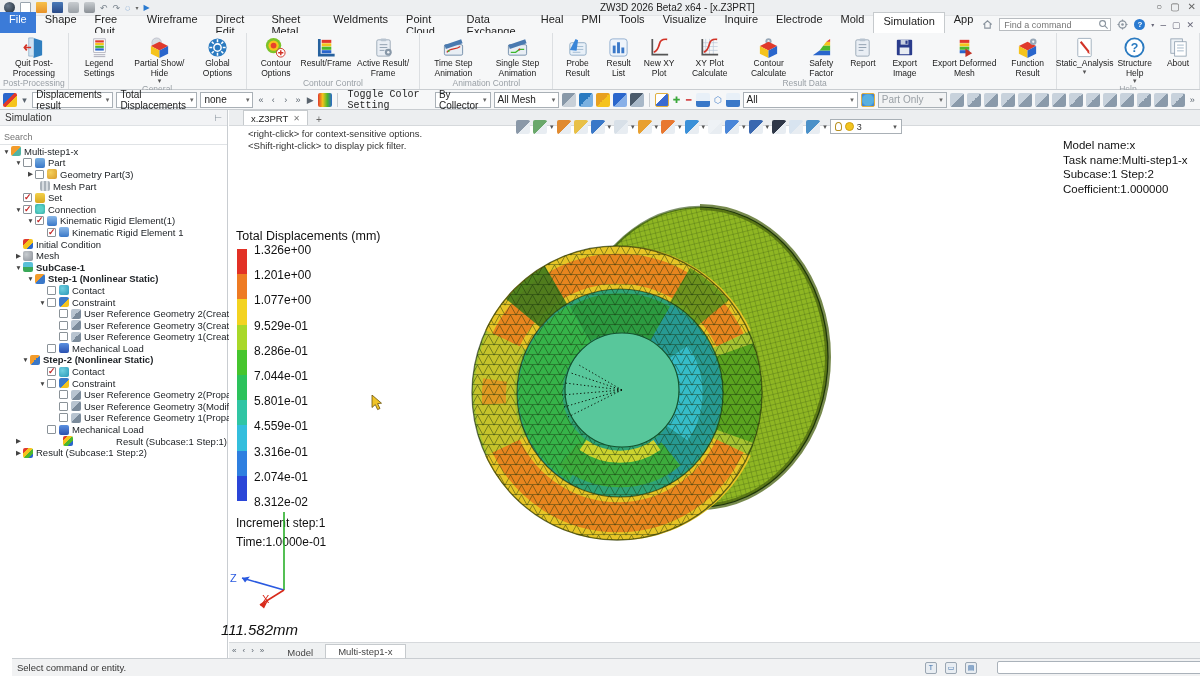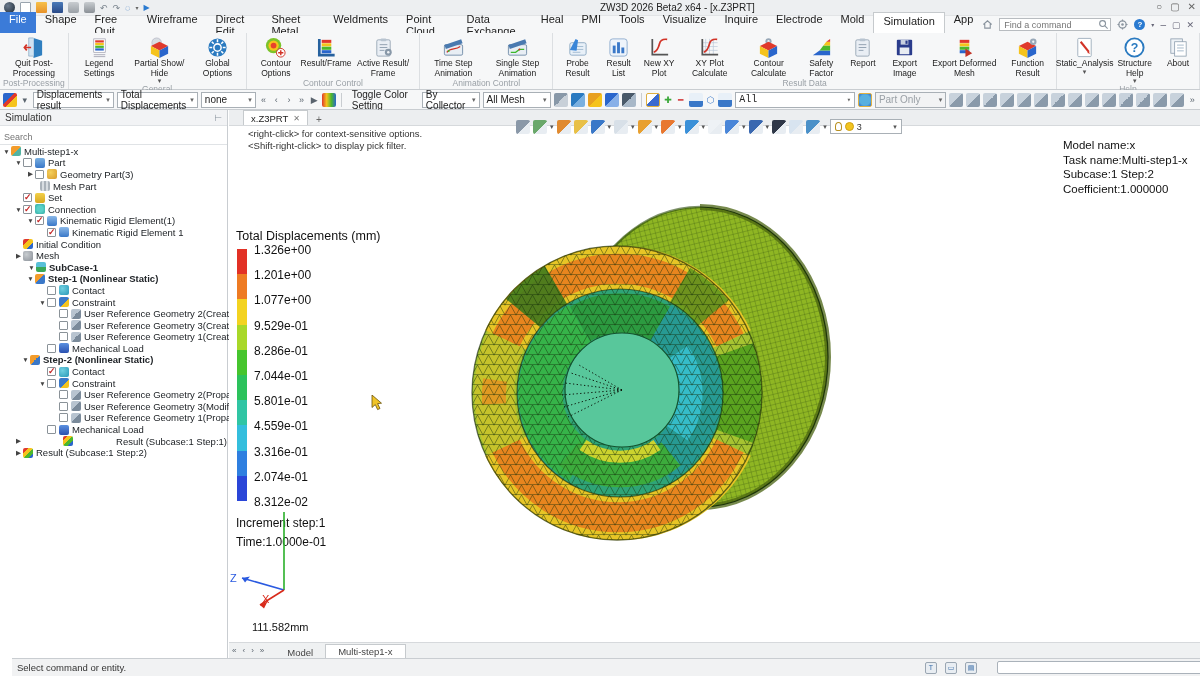--- a/index.html
+++ b/index.html
@@ -35,21 +35,21 @@
   .rgroup-label { height:12px; text-align:center; font-size:8.5px; color:#9aa0a6; line-height:11px; }
 
   
   #toolbar2 { position:absolute; left:0; top:90px; width:1200px; height:20px; background:#f6f7f8; border-bottom:1px solid #c9cdd1; display:flex; align-items:center; gap:3px; padding:0 3px; font-size:10px; }
   .tsel { height:16px; border:1px solid #a9b0b6; background:#fff; display:flex; align-items:center; justify-content:space-between; padding:0 3px; color:#222; }
   .tsel .car { color:#666; font-size:7px; margin-left:4px; }
   .tsel.dis { color:#9aa0a6; background:#f2f3f4; }
   .icon14 { width:14px; height:14px; border-radius:2px; display:inline-block; flex:none; }
   .tglyph { width:14px; height:16px; display:inline-flex; align-items:center; justify-content:center; color:#5a646e; font-size:9px; }
   .tsep { width:1px; height:14px; background:#c9cdd1; margin:0 2px; }
-  .tbtn { height:16px; display:flex; align-items:center; padding:0 5px; color:#222; }
+  .tbtn { height:16px; display:flex; align-items:center; padding:0 5px; color:#222;font-family:Liberation Mono, monospace; }
   .hlbox { background:#fde9a8; border:1px solid #e0b040; border-radius:2px; }
 
   
   #sidebar { position:absolute; left:0; top:110px; width:228px; height:548px; background:#fff; border-right:1px solid #c9cdd1; }
   #sb-head { height:16px; background:#f2f3f5; border-bottom:1px solid #dfe2e5; display:flex; align-items:center; justify-content:space-between; padding:0 5px; font-size:10px; color:#333; }
   #sb-search { width:100%; height:14px; border:none; border-bottom:1px solid #e0e3e6; font-size:9px; padding:0 4px; color:#999; }
   #tree { font-size:9.5px; color:#202428; padding-top:1px; }
   .trow { height:11.6px; display:flex; align-items:center; white-space:nowrap; cursor:default; }
   .tarrow { width:9px; flex:none; font-size:6.5px; color:#444; text-align:center; }
   .tchk { width:9px; height:9px; flex:none; border:1px solid #8a9298; background:#fff; margin-right:3px; position:relative; border-radius:1px; }
@@ -70,21 +70,21 @@
   .bulb { width:7px; height:9px; background:#fff; border:1px solid #b89020; border-radius:50% 50% 30% 30%; }
   .sun { width:9px; height:9px; background:#f2c420; border-radius:50%; border:1px solid #d0a010; }
 
   #legend-title { position:absolute; left:236px; top:229px; font-size:12.5px; color:#111; }
   #legend-bar { position:absolute; left:237px; top:249px; width:10px; }
   .lband { width:10px; }
   #legend-labels { position:absolute; left:254px; top:243px; font-size:12px; color:#111; }
   .llab { position:absolute; left:0; white-space:nowrap; }
   #increment-text { position:absolute; left:236px; top:516px; font-size:12px; color:#111; }
   #time-text { position:absolute; left:236px; top:535px; font-size:12px; color:#111; }
-  #scale-text { position:absolute; left:252px; top:621px; font-size:11px; color:#111; }
+  #scale-text { position:absolute; left:221px; top:621px; font-size:15px; color:#111;font-style:italic; }
   #info-block { position:absolute; left:1063px; top:138px; font-size:11.5px; color:#111; line-height:14.6px; }
 
   #bottom-tabs { position:absolute; left:229px; top:642px; width:971px; height:16px; background:#eff1f2; border-top:1px solid #d6d9dc; display:flex; align-items:center; font-size:9.5px; color:#444; }
   .bnav { padding:0 3px; color:#5a646e; font-size:8px; }
   .btab { padding:1px 12px; }
   .btab.act { background:#fff; border:1px solid #c6cacd; border-bottom:none; height:15px; display:flex; align-items:center; }
 
   
   #statusbar { position:absolute; left:12px; top:658px; width:1200px; height:18px; background:#f1f2f3; border-top:1px solid #c9cdd1; display:flex; align-items:center; font-size:9.5px; color:#333; padding:0 5px; }
   #sb-icons { position:absolute; left:913px; display:flex; gap:8px; }
@@ -430,21 +430,21 @@
       <span class="icon14" style="background: linear-gradient(135deg, rgb(232, 160, 32) 50%, rgb(245, 195, 28) 50%);"></span>
       <span class="icon14" style="background: linear-gradient(135deg, rgb(42, 102, 204) 50%, rgb(136, 176, 232) 50%);"></span>
       <span class="icon14" style="background: linear-gradient(135deg, rgb(74, 90, 106) 50%, rgb(168, 184, 200) 50%);"></span>
       <span class="tsep"></span>
       <span class="icon14 hlbox" style="background: linear-gradient(135deg, rgb(255, 255, 255) 45%, rgb(58, 106, 208) 45%);"></span>
       <span class="tglyph" style="color: rgb(58, 168, 58);">✚</span>
       <span class="tglyph" style="color: rgb(208, 48, 48);">━</span>
       <span class="icon14" style="background: linear-gradient(rgb(232, 240, 248) 60%, rgb(58, 120, 200) 60%);"></span>
       <span class="tglyph" style="color: rgb(58, 120, 200);">⬡</span>
       <span class="icon14" style="background: linear-gradient(0deg, rgb(58, 120, 200) 50%, rgb(232, 240, 248) 50%);"></span>
-      <span class="tsel" style="width: 170px; font-family: Liberation Mono, monospace;">
+      <span class="tsel" style="width: 170px;">
         <span>All</span>
         <span class="car">▾</span>
       </span>
       <span class="icon14 hlbox" style="background: radial-gradient(circle, rgb(88, 176, 224) 60%, rgb(42, 102, 204));"></span>
       <span class="tsel dis" style="width: 100px;">
         <span>Part Only</span>
         <span class="car">▾</span>
       </span>
       <span class="icon14" style="background: linear-gradient(135deg, rgb(200, 210, 220) 50%, rgb(138, 154, 170) 50%);"></span>
       <span class="icon14" style="background: linear-gradient(135deg, rgb(200, 210, 220) 50%, rgb(138, 154, 170) 50%);"></span>
@@ -519,21 +519,21 @@
         <div class="trow" style="padding-left: 14px;">
           <span class="tarrow"></span>
           <span class="ticon" style="background: linear-gradient(135deg, rgb(224, 57, 44) 33%, rgb(245, 195, 28) 33%, rgb(245, 195, 28) 66%, rgb(42, 102, 204) 66%);"></span>
           <span class="tlabel">Initial Condition</span>
         </div>
         <div class="trow" style="padding-left: 14px;">
           <span class="tarrow">▶</span>
           <span class="ticon" style="background: radial-gradient(circle at 35% 35%, rgb(200, 204, 208), rgb(138, 144, 152));"></span>
           <span class="tlabel">Mesh</span>
         </div>
-        <div class="trow" style="padding-left: 14px; margin-left: 13px;">
+        <div class="trow" style="padding-left: 14px;">
           <span class="tarrow">▼</span>
           <span class="ticon" style="background: linear-gradient(rgb(88, 192, 216) 50%, rgb(58, 168, 88) 50%);"></span>
           <span class="tlabel b">SubCase-1</span>
         </div>
         <div class="trow" style="padding-left: 26px;">
           <span class="tarrow">▼</span>
           <span class="ticon" style="background: linear-gradient(135deg, rgb(243, 156, 43) 50%, rgb(58, 120, 200) 50%);"></span>
           <span class="tlabel b">Step-1 (Nonlinear Static)</span>
         </div>
         <div class="trow" style="padding-left: 38px;">

